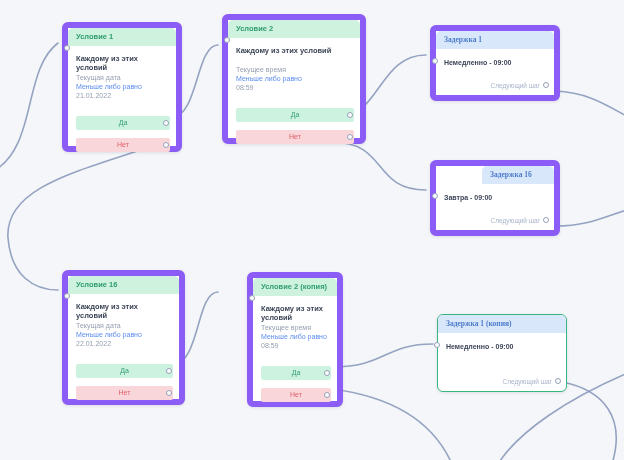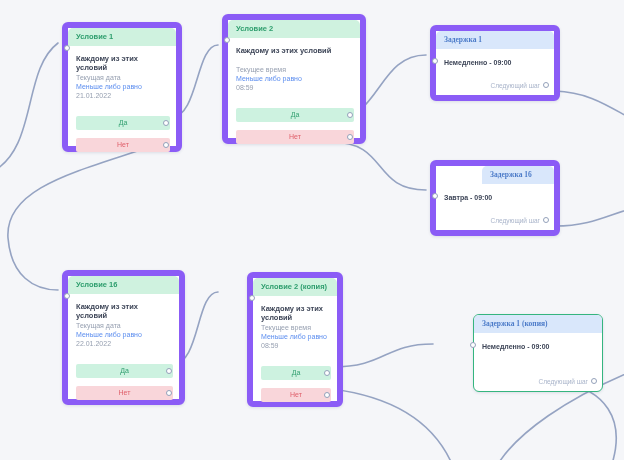--- a/index.html
+++ b/index.html
@@ -11,21 +11,21 @@
     background:var(--canvas-bg,#f5f6f9); overflow:hidden;
   }
   .edges { position:absolute; left:0; top:0; width:624px; height:460px; }
   .edges path { fill:none; stroke:var(--edge,#8494b8); stroke-width:1.6; stroke-linecap:round; opacity:.85; }
 
   .node {
     position:absolute; background:#fff;
     border:6px solid #8b5cf6; border-radius:6px;
     box-shadow:0 1px 3px rgba(40,60,100,.12);
   }
-  .node.selected { border:1.5px solid var(--selected-border,#35b57f);margin-left:36px; }
+  .node.selected { border:1.5px solid var(--selected-border,#35b57f); }
 
   .node-header {
     height:18px; line-height:18px; padding:0 8px;
     font-size:7.5px; font-weight:bold;
     border-radius:5px 5px 0 0; cursor:move;
     white-space:nowrap; overflow:hidden;
   }
   .condition .node-header { background:var(--condition-header-bg,#cff2df); color:var(--condition-header-text,#2f9e6e); }
   .delay .node-header { background:var(--delay-header-bg,#d9e7fb); color:var(--delay-header-text,#4d7cc9);font-family:Liberation Serif, serif; }
 

